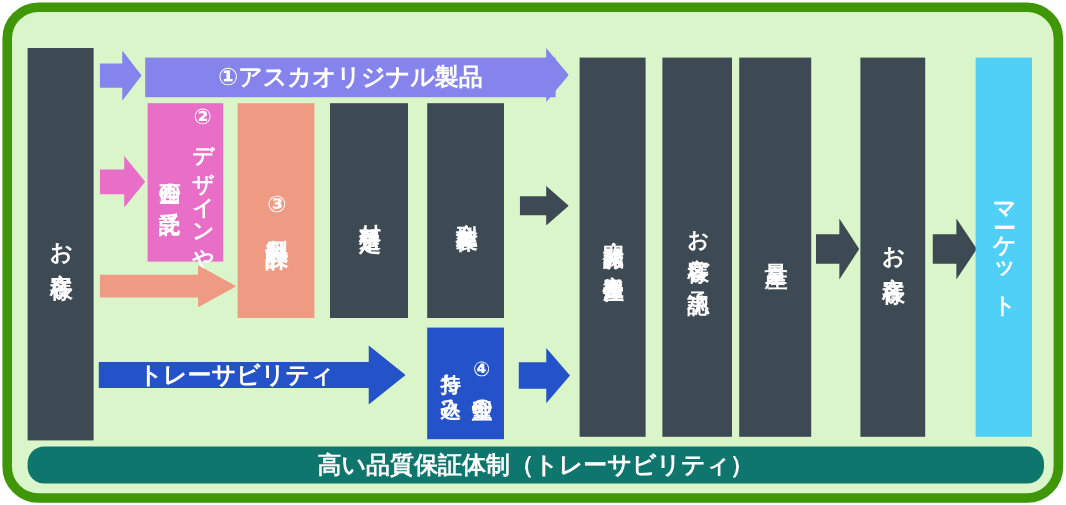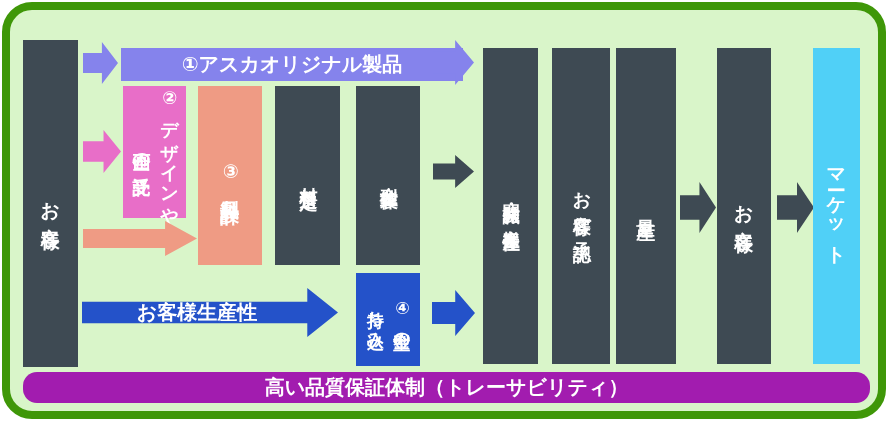--- a/index.html
+++ b/index.html
@@ -14,21 +14,21 @@
   .bar{
     position:absolute;display:flex;align-items:center;justify-content:center;
     color:#ffffff;font-weight:bold;text-align:center;
   }
   .dark{background:#3e4a53;}
   .purple{background:#8583ec;}
   .pink{background:#e86ec8;}
   .salmon{background:#ef9b84;}
   .blue{background:#2452c9;}
   .cyan{background:#50d0f7;}
-  .greenbar{background:#a21caf;border-radius:14px;}
+  .greenbar{background:#0f766e;border-radius:14px;}
   .vt{
     writing-mode:vertical-rl;text-orientation:mixed;white-space:pre-line;
     letter-spacing:3px;line-height:1.55;
   }
   .arrow{position:absolute;}
   .arr-std{clip-path:polygon(0 26%,54% 26%,54% 0,100% 50%,54% 100%,54% 74%,0 74%);}
   .arr-long{clip-path:polygon(0 23%,72% 23%,72% 0,100% 50%,72% 100%,72% 77%,0 77%);}
   .arr-cond{
     clip-path:polygon(0 28%,88% 28%,88% 0,100% 50%,88% 100%,88% 72%,0 72%);
     display:flex;align-items:center;justify-content:center;
@@ -65,21 +65,21 @@
 
   <div class="bar dark" style="left:275px;top:86px;width:65px;height:179px;">
     <span class="vt" style="font-size:18px;letter-spacing:2px;">材料選定</span>
   </div>
   <div class="bar dark" style="left:356px;top:86px;width:64px;height:179px;">
     <span class="vt" style="font-size:18px;letter-spacing:2px;">金型製作</span>
   </div>
   <div class="arrow arr-std dark" style="left:433px;top:155px;width:41px;height:33px;"></div>
 
   <div class="arrow arr-cond blue" style="left:82px;top:288px;width:256px;height:49px;">
-    <span>お客様生産性</span>
+    <span>トレーサビリティ</span>
   </div>
   <div class="bar blue" style="left:356px;top:273px;width:64px;height:93px;">
     <span class="vt" style="font-size:17px;letter-spacing:1px;">④金型の
 持ち込み</span>
   </div>
   <div class="arrow arr-std blue" style="left:432px;top:290px;width:43px;height:46px;"></div>
 
   <div class="bar dark" style="left:483px;top:48px;width:55px;height:316px;">
     <span class="vt" style="font-size:17px;letter-spacing:1px;">開発試作・お客様生産性</span>
   </div>

